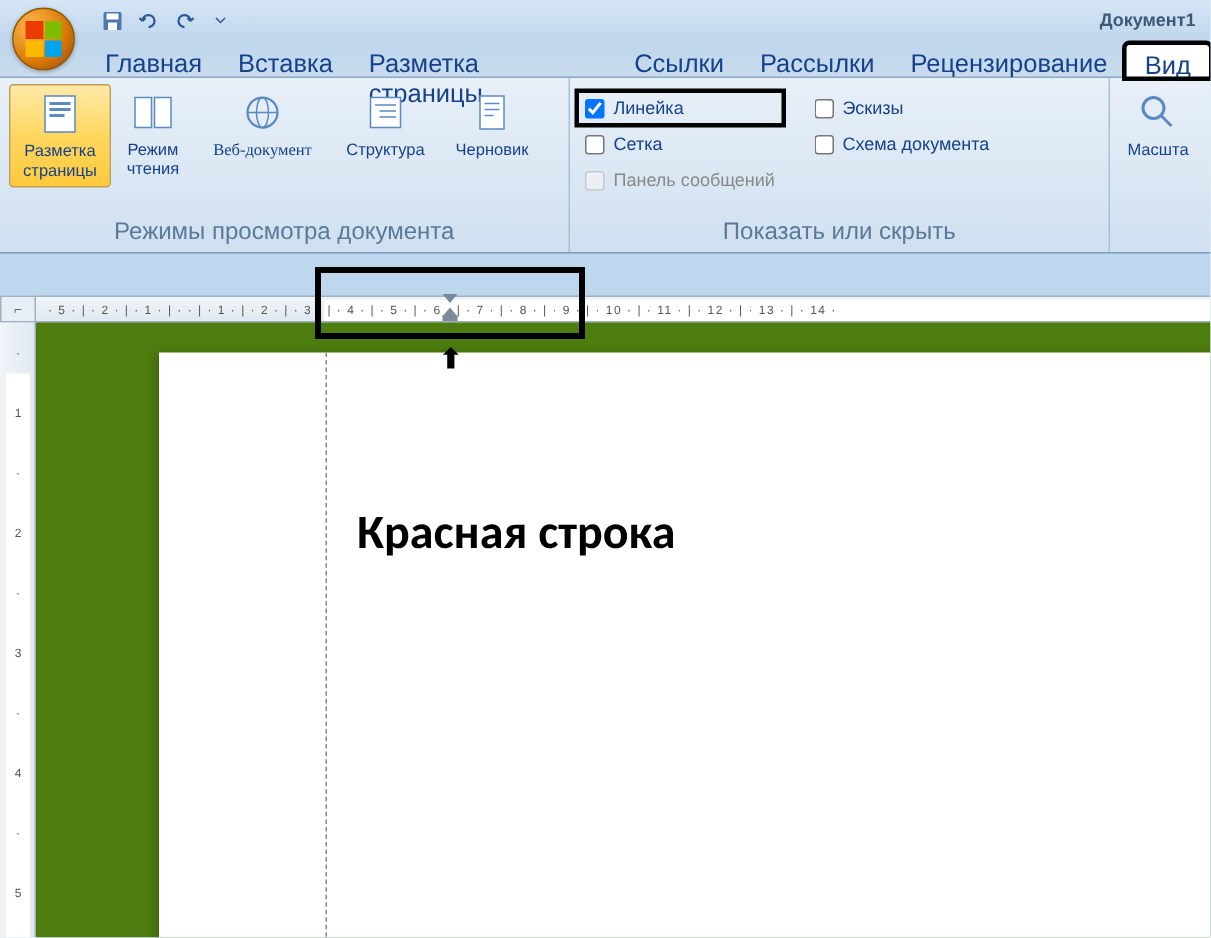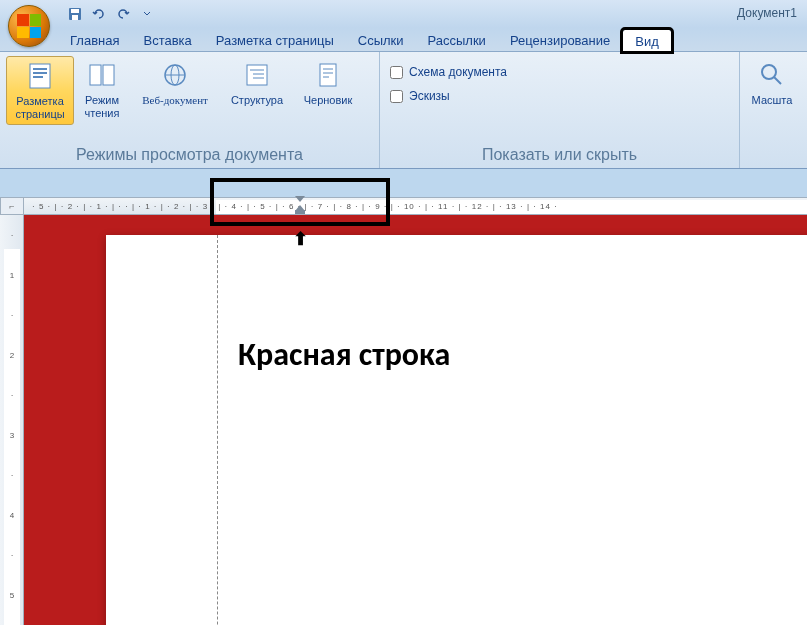--- a/index.html
+++ b/index.html
@@ -14,20 +14,21 @@
     }
     
     
     .title-bar {
       height: 28px;
       background: linear-gradient(to bottom, #d6e5f5 0%, #bfd6ed 100%);
       display: flex;
       align-items: center;
       padding: 0 4px;
       position: relative;
+      font-weight: bold;
     }
     .office-button {
       width: 42px;
       height: 42px;
       border-radius: 50%;
       background: radial-gradient(circle at 30% 30%, #ffb84d, #d97706 60%, #8b4513);
       position: absolute;
       left: 8px;
       top: 5px;
       z-index: 100;
@@ -81,21 +82,21 @@
       height: 24px;
       background: linear-gradient(to bottom, #bfd6ed 0%, #c9dbed 100%);
       display: flex;
       padding-left: 58px;
       border-bottom: 1px solid #8ba9c9;
     }
     .tab {
       padding: 4px 12px;
       color: #15428b;
       cursor: pointer;
-      font-size: 13px;
+      font-size: 17px;
       position: relative;
       top: 1px;
     }
     .tab.active {
       background: #e8f0f8;
       border: 1px solid #8ba9c9;
       border-bottom: 1px solid #e8f0f8;
       border-radius: 3px 3px 0 0;
       color: #15428b;
       font-weight: normal;
@@ -297,21 +298,21 @@
     }
     .v-tick { height: 40px; display:flex; align-items:center; justify-content:center; border-bottom: 0; }
     
     
     .doc-area {
       position: absolute;
       left: 24px;
       top: 215px;
       right: 0;
       bottom: 0;
-      background: #b91c1c;
+      background: #4d7c0f;
       overflow: hidden;
     }
     .page {
       position: absolute;
       left: 82px;
       top: 20px;
       width: 720px;
       height: 900px;
       background: #fff;
       box-shadow: 0 2px 8px rgba(0,0,0,0.3);
@@ -439,27 +440,41 @@
           </div>
         <span>Черновик</span>
       </div>
     </div>
     <div class="group-label">Режимы просмотра документа</div>
   </div>
 
   <div class="ribbon-group" style="width:360px;">
     <div class="group-content" style="flex-direction:row; gap:18px; padding-top:6px;">
       <div style="display:flex; flex-direction:column; gap:4px;">
+        <label class="checkbox-row highlighted">
+          <input type="checkbox" checked="" style="">
+          <span>Линейка</span>
+        </label>
+        <label class="checkbox-row">
+          <input type="checkbox" style="">
+          <span>Сетка</span>
+        </label>
+        <label class="checkbox-row disabled">
+          <input type="checkbox" disabled="" style="">
+          <span>Панель сообщений</span>
+        </label>
+      </div>
+      <div style="display:flex; flex-direction:column; gap:4px;">
+        <label class="checkbox-row">
+          <input type="checkbox" style="">
+          <span>Эскизы</span>
+        </label>
         <label class="checkbox-row">
           <input type="checkbox" style="">
           <span>Схема документа</span>
-        </label>
-        <label class="checkbox-row">
-          <input type="checkbox" style="">
-          <span>Эскизы</span>
         </label>
       </div>
     </div>
     <div class="group-label">Показать или скрыть</div>
   </div>
 
   <div class="ribbon-group" style="flex:1; border-right:none;">
     <div class="group-content">
       <div class="big-btn" style="width:52px;">
         <div class="icon-box">

